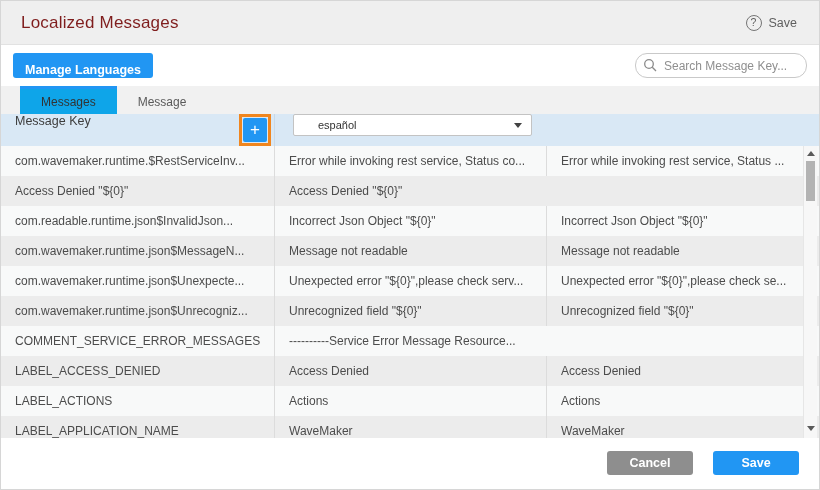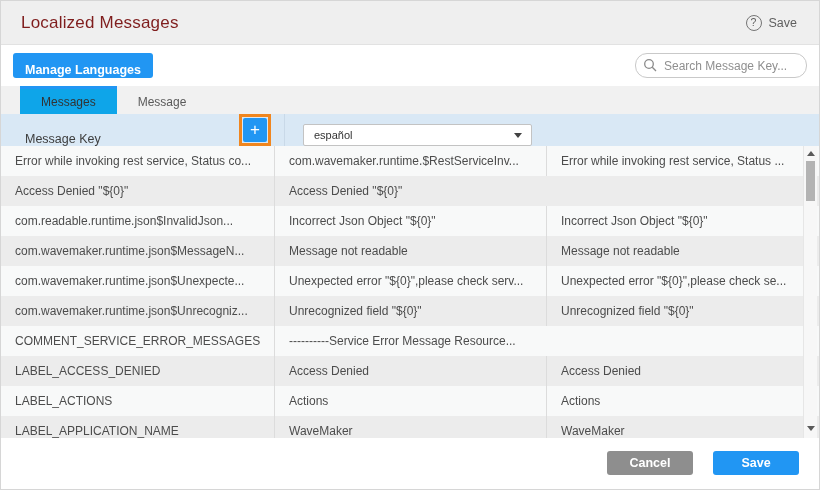--- a/index.html
+++ b/index.html
@@ -66,42 +66,42 @@
     background: #0ea5e9; color: #333;
     border-top: 3px solid var(--accent-blue, #2196f3);
   }
 
   
   .thead {
     height: 32px; background: var(--table-header-bg, #d9e8f5);
     display: grid; grid-template-columns: 273px 272px 1fr;
     font-size: 12.5px; color: #3d3d3d;
   }
-  .thead > div { display: flex; align-items: flex-end; margin-left: 10px; }
+  .thead > div { display: flex; align-items: flex-start; }
   .th-key { justify-content: space-between; padding-left: 14px; }
   .th-english { padding-left: 14px; border-left: 1px solid #c9d9e8; }
   .th-lang { border-left: 1px solid #c9d9e8; padding: 0 14px 0 18px; }
 
   .add-highlight {
     border: 3px solid var(--highlight-orange, #f0861f);
     padding: 1px; display: flex; margin-right: 3px;
   }
   .add-btn {
     width: 24px; height: 24px; border: none; border-radius: 2px;
     background: var(--accent-blue, #2196f3); color: #fff;
     font-size: 17px; line-height: 22px; font-weight: 400;
     cursor: pointer; display: flex; align-items: center; justify-content: center;
     font-family: inherit;
   }
 
   .select-box {
     flex: 1; height: 22px; background: #fff;
     border: 1px solid #c3c3c3; border-radius: 2px;
     display: flex; align-items: center; justify-content: space-between;
-    padding: 0 9px 0 10px; font-size: 11px; color: #333; cursor: pointer;
+    padding: 0 9px 0 24px; font-size: 11px; color: #333; cursor: pointer;
   }
   .caret-down {
     width: 0; height: 0;
     border-left: 4px solid transparent; border-right: 4px solid transparent;
     border-top: 5px solid #424242;
   }
 
   .tbody-wrap { position: relative; height: 292px; overflow: hidden; background: #fff; }
   .trow {
     display: grid; grid-template-columns: 273px 272px 1fr;
@@ -190,22 +190,22 @@
       <div class="select-box">
         <span>español</span>
         <span class="caret-down"></span>
       </div>
     </div>
   </div>
 
   <div class="tbody-wrap">
     <div id="tbody">
   <div class="trow">
+    <div class="cell">com.wavemaker.runtime.$RestServiceInv...</div>
     <div class="cell">Error while invoking rest service, Status co...</div>
-    <div class="cell">com.wavemaker.runtime.$RestServiceInv...</div>
     <div class="cell c3">Error while invoking rest service, Status ...</div>
   </div>
 
   <div class="trow">
     <div class="cell">Access Denied "${0}"</div>
     <div class="cell c3">Access Denied "${0}"</div>
   </div>
 
   <div class="trow">
     <div class="cell">com.readable.runtime.json$InvalidJson...</div>

